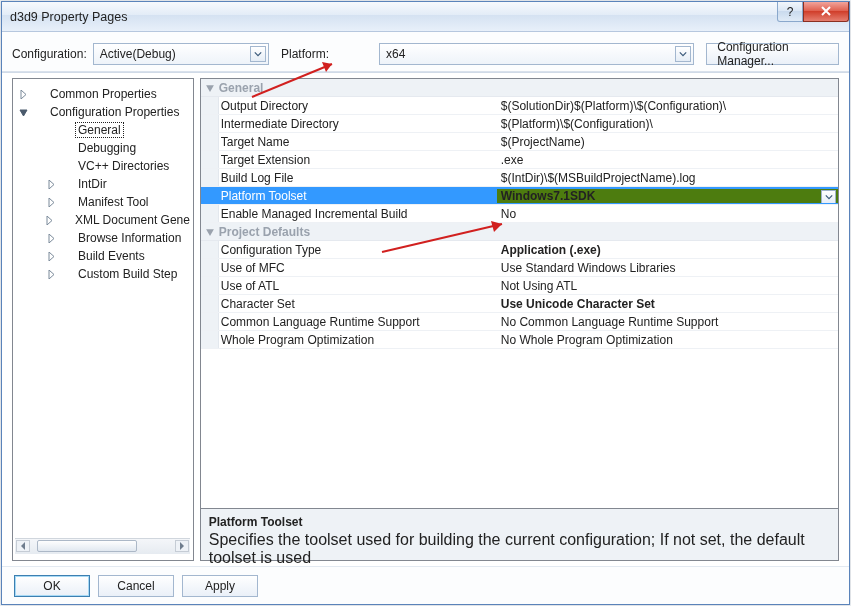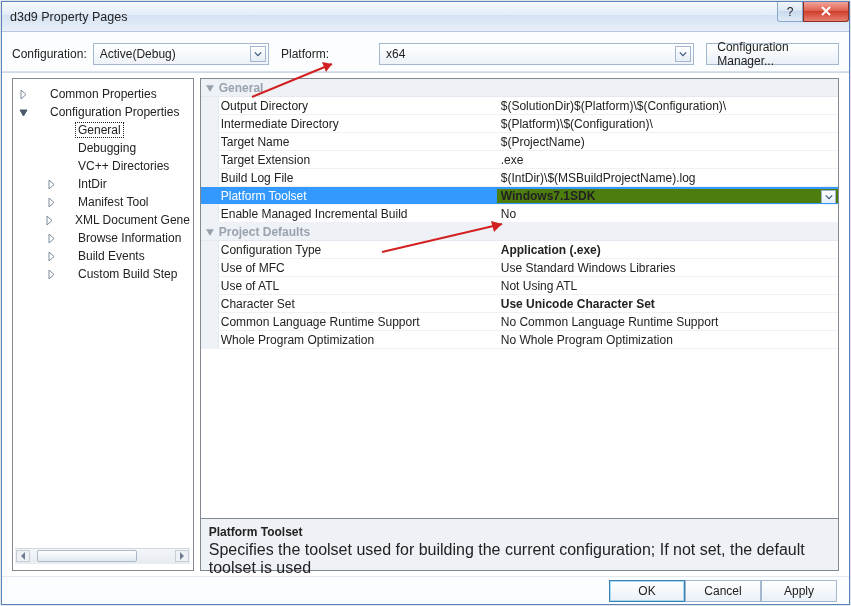--- a/index.html
+++ b/index.html
@@ -45,21 +45,21 @@
   .proprow .k { width:278px; padding-left:2px; overflow:hidden; text-overflow:ellipsis; }
   .proprow .v { flex:1; padding-left:4px; overflow:hidden; text-overflow:ellipsis; white-space:nowrap; position:relative; }
   .proprow.bold .v, .proprow.bold .k.boldk { font-weight:bold; }
   .proprow.selected { background:#3399ff; }
   .proprow.selected .k, .proprow.selected .indent { background:#3399ff; color:#fff; border-right-color:#3399ff;}
   .proprow.selected .v { background:#4d7c0f; }
   .proprow.selected .v .dd { position:absolute; right:2px; top:1px; width:15px; height:14px; border:1px solid #9fb2c9; background:linear-gradient(#fff,#e7eef7); display:flex; align-items:center; justify-content:center; }
   .descpane { height:52px; border:1px solid #828790; border-top:none; background:#eef2f6; padding:6px 8px; }
   .descpane .dt { font-weight:bold; margin-bottom:2px; }
   .descpane .dd { font-size:16px; }
-  .footer { height:28px; display:flex; align-items:center; justify-content:flex-end; padding:0 12px; background:#fcfdfe; border-top:1px solid #e2e9f1; }
+  .footer { height:38px; display:flex; align-items:center; gap:8px; padding:0 12px; background:#fcfdfe; border-top:1px solid #e2e9f1; }
   .footer .btn { width:76px; justify-content:center; }
   .footer .btn.default { border:1px solid #3c7fb1; box-shadow:0 0 0 1px #a7d9f5 inset; }
   .arrow-anno { position:absolute; pointer-events:none; }
   .arrow-anno line{stroke:#d1201f;stroke-width:2;}
   .arrow-anno polygon{fill:#d1201f;}
 </style>
 </head>
 <body>
 
 <div class="window" style="position:relative;">

